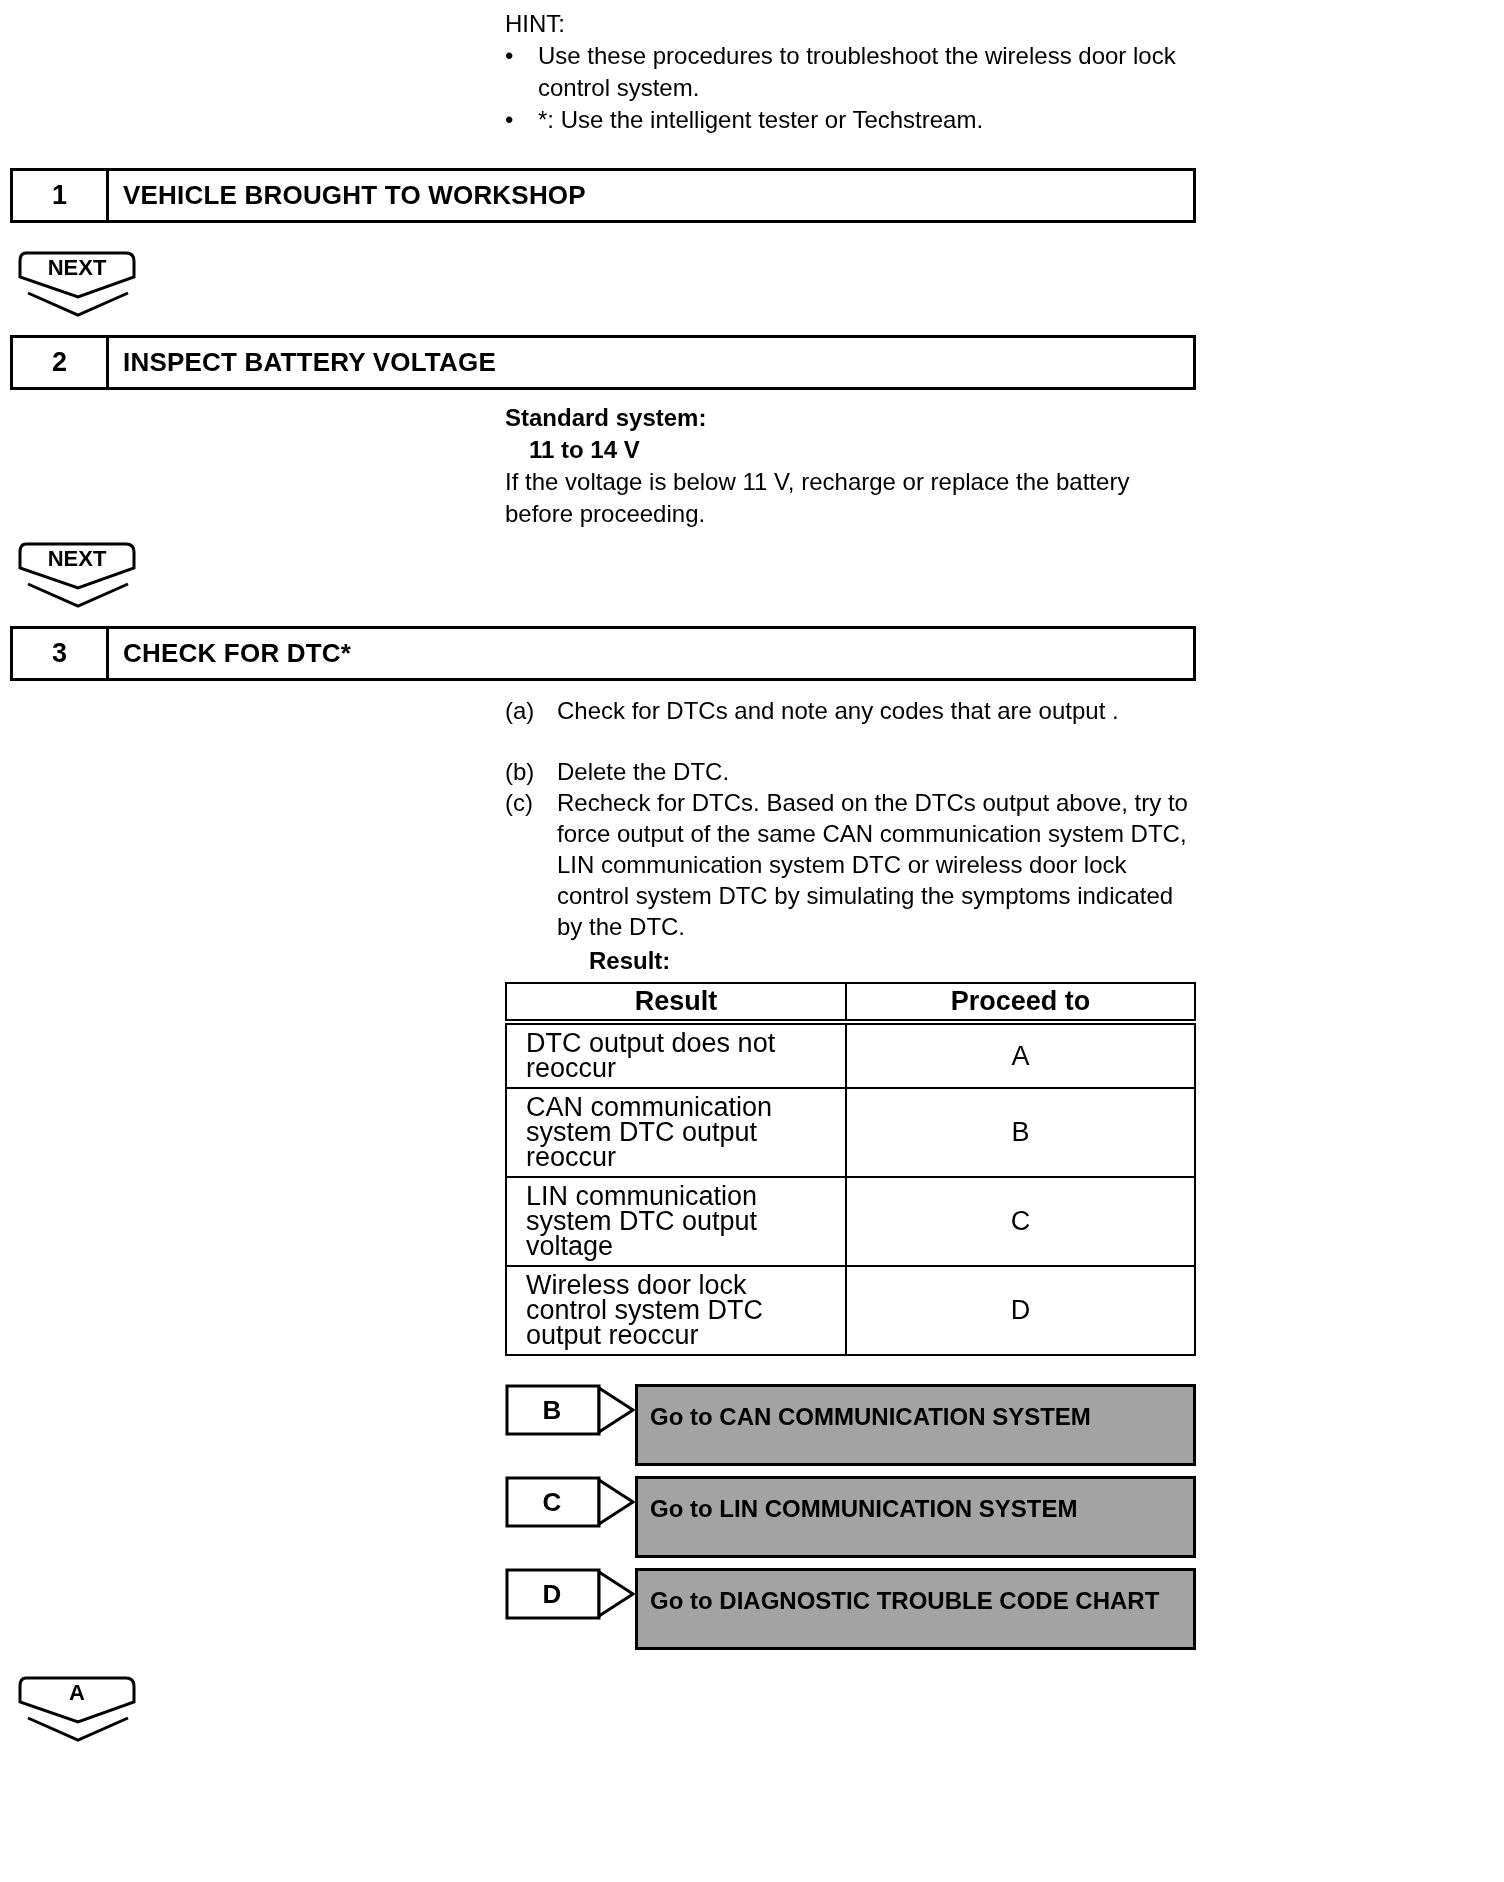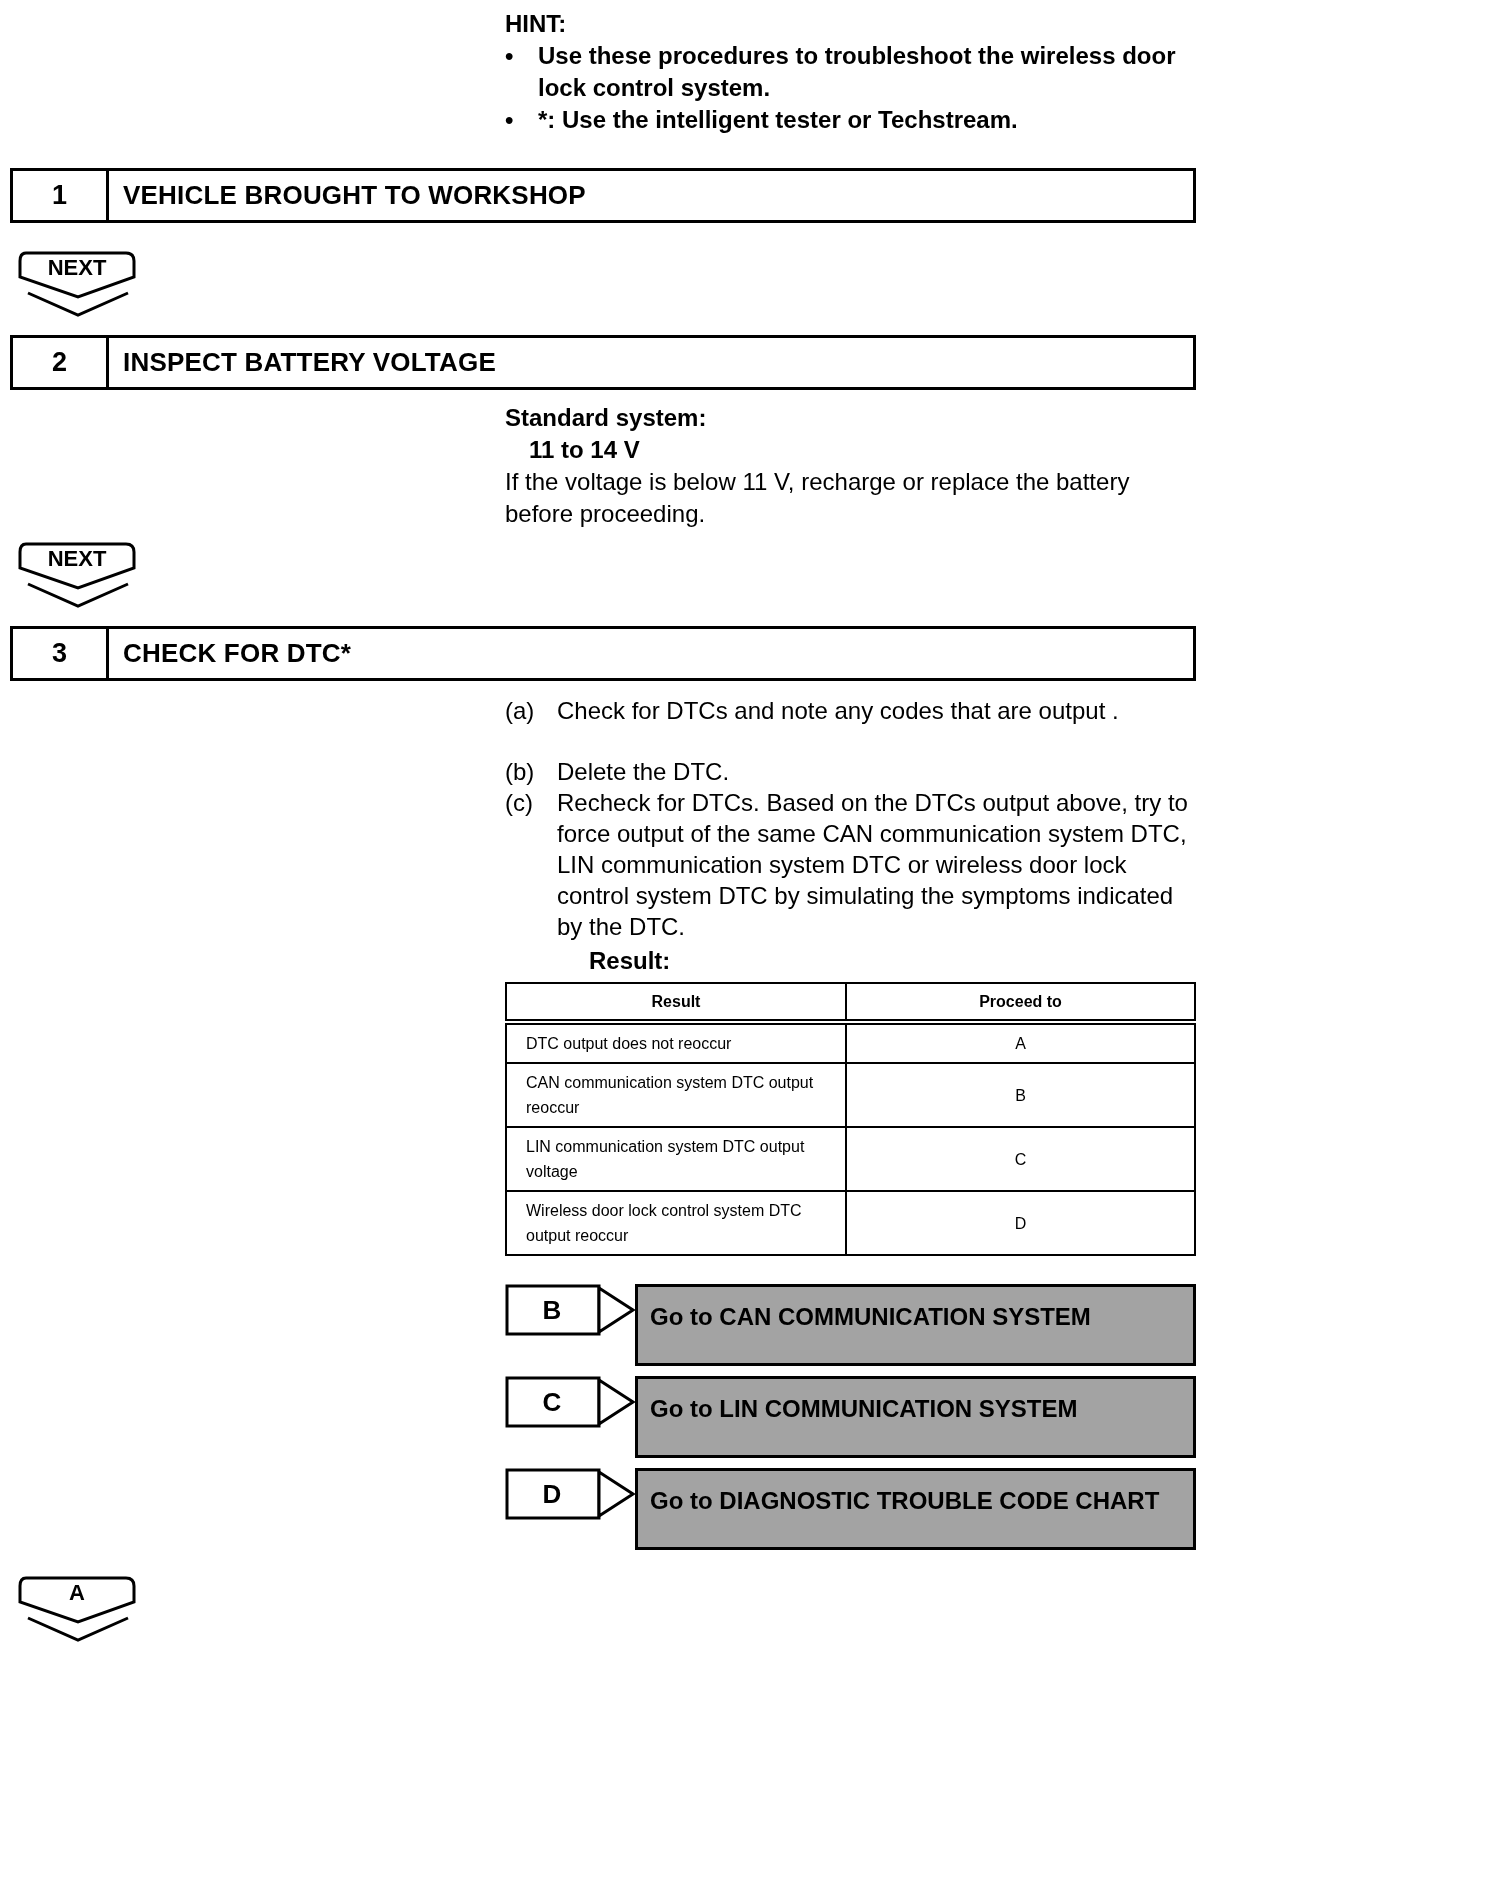--- a/index.html
+++ b/index.html
@@ -5,21 +5,21 @@
   * { margin:0; padding:0; box-sizing:border-box; }
   html,body { background:#ffffff; }
   .page {
     width:1504px; height:1882px;
     background:#ffffff; color:#000000;
     font-family:"Liberation Sans", sans-serif;
     position:relative; overflow:hidden;
   }
 
   
-  .hint { margin:8px 0 0 505px; width:700px; font-size:24px; line-height:32px;font-weight:bold; }
+  .hint { margin:8px 0 0 505px; width:700px; font-size:24px; line-height:32px; }
   .bullet-row { display:flex; }
   .bullet-marker { width:33px; flex:0 0 33px; }
   .bullet-text { max-width:640px; }
 
   
   .step-box {
     margin:32px 0 0 10px; width:1186px; height:55px;
     border:3px solid #000; display:flex; align-items:stretch; background:#fff;
   }
   .step-num {
@@ -52,21 +52,21 @@
   .dtc-details { margin:14px 0 0 505px; font-size:24px; line-height:31px; }
   .abc-row { display:flex; }
   .abc-label { width:52px; flex:0 0 52px; }
   .abc-text { width:640px; }
   .row-a { margin-bottom:30px; }
   .result-label { margin-left:84px; margin-top:3px; font-weight:bold; }
 
   
   .result-table {
     margin:6px 0 0 505px; width:691px; border-collapse:collapse;
-    font-size:16px; line-height:25px; table-layout:fixed;
+    font-size:27px; line-height:25px; table-layout:fixed;
   }
   .result-table th {
     border:2px solid #000; border-bottom:6px double #000;
     font-weight:bold; padding:5px 4px; text-align:center;
   }
   .result-table td { border:2px solid #000; padding:6px 19px; }
   .result-table .col-result { width:340px; }
   .result-table td.proceed { text-align:center; }
 
   

